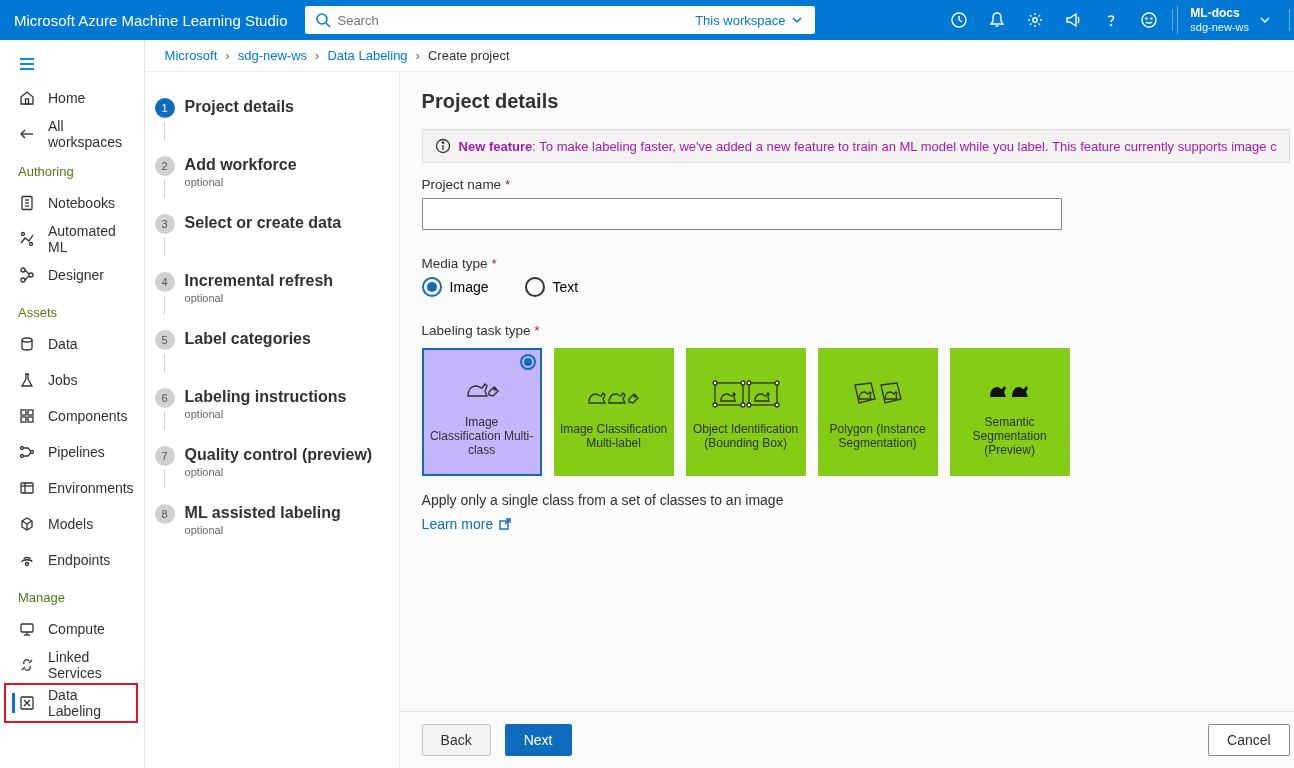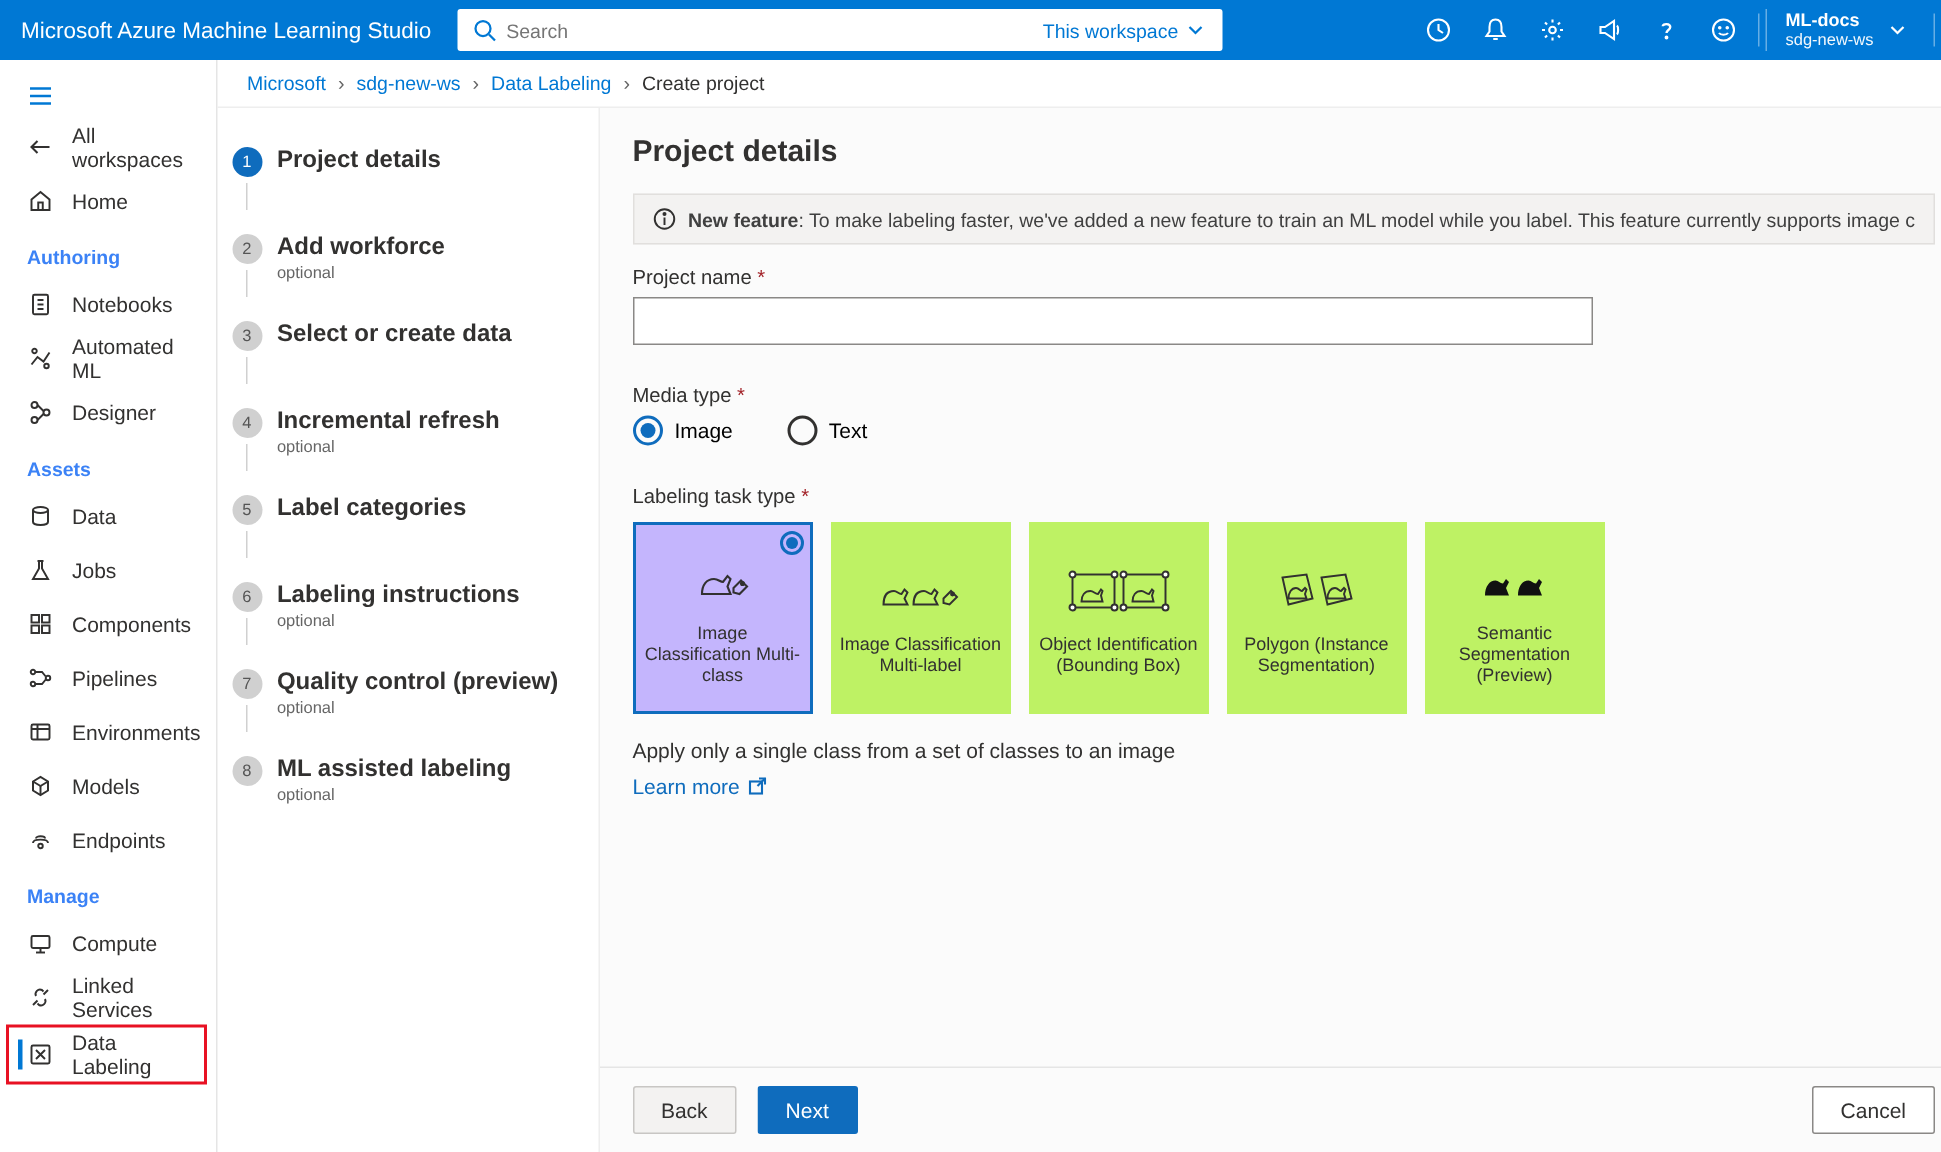--- a/index.html
+++ b/index.html
@@ -26,21 +26,21 @@
   .header-right-sep { width:1px; height:22px; background:rgba(255,255,255,.4); margin:0 4px;}
 
   
   .page { display:flex; height: calc(768px - 40px); }
 
   
   .sidebar { width:225px; border-right:1px solid #e5e5e5; padding:8px 0 4px 0; font-size:14px; color:#323130;}
   .side-row { height:36px; display:flex; align-items:center; gap:12px; padding:0 10px 0 18px; cursor:pointer;}
   .side-row.small { height:32px;}
   .side-icon { width:18px; display:flex; justify-content:center; color:#555;}
-  .side-section { font-weight:700; font-size:13px; padding:12px 0 6px 18px; color:#3b82f6;}
+  .side-section { font-weight:400; font-size:13px; padding:12px 0 6px 18px; color:#4d7c0f;}
   .side-row.active { position:relative;}
   .side-row.active::before { content:""; position:absolute; left:6px; top:8px; bottom:8px; width:3px; background:#0078d4;}
   .highlight-box { border:2px solid #e81123; margin:0 6px 0 4px;}
   .side-row.in-highlight { padding-left:12px;}
 
   
   .content-col { flex:1; display:flex; flex-direction:column;}
   .breadcrumb { height:32px; display:flex; align-items:center; gap:8px; padding:0 20px; font-size:13px; border-bottom:1px solid #eee;}
   .breadcrumb a { color:#0078d4; text-decoration:none; cursor:pointer;}
   .breadcrumb .sep { color:#666;}
@@ -58,32 +58,32 @@
   .wline { width:1px; flex:1; background:#d0d0d0; margin:4px 0; min-height:18px;}
   .wtitle { font-size:16px; color:#323130; line-height:1.1;font-weight:bold;}
   .wtitle.active { font-weight:600;}
   .wopt { font-size:11px; color:#666; margin-top:2px;}
 
   
   .form { flex:1; background:#fbfbfb; display:flex; flex-direction:column; position:relative;}
   .form-inner { padding:18px 22px; flex:1; overflow:auto;}
   .form h2 { font-size:20px; font-weight:600; margin-bottom:16px; color:#323130;}
   .infobox { display:flex; align-items:center; gap:8px; background:#f3f2f1; border:1px solid #e1dfdd;
-             padding:8px 12px; font-size:13px; color:#404040; margin-bottom:14px; white-space:nowrap; overflow:hidden;}
+             padding:8px 12px; font-size:13px; color:#a21caf; margin-bottom:14px; white-space:nowrap; overflow:hidden;}
   .infobox b { font-weight:600;}
   .lbl { font-size:13.5px; color:#323130; margin:10px 0 6px 0; display:block;}
   .req { color:#a4262c;}
   .text-in { width:640px; height:32px; border:1px solid #8a8886; background:#fff; padding:0 8px; font-size:13px;}
   .radio-row { display:flex; align-items:center; gap:36px; margin-top:6px;}
   .radio-item { display:flex; align-items:center; gap:8px; cursor:pointer; font-size:14px;}
   .radio-o { width:20px; height:20px; border:2px solid #323130; border-radius:50%; display:flex; align-items:center; justify-content:center;}
   .radio-o.sel { border-color:#0f6cbd;}
   .radio-o.sel .dot{ width:10px; height:10px; border-radius:50%; background:#0f6cbd;}
   .task-grid { display:flex; gap:12px; margin-top:10px;}
-  .task-card { width:120px; height:128px; background:#bef264; display:flex; flex-direction:column; align-items:center; justify-content:center;
+  .task-card { width:120px; height:128px; background:#84cc16; display:flex; flex-direction:column; align-items:center; justify-content:center;
                text-align:center; font-size:12px; color:#323130; position:relative; cursor:pointer; padding:6px;}
   .task-card.sel { border:2px solid #0f6cbd; background:#c4b5fd;}
   .task-card .tc-ic { height:40px; display:flex; align-items:center; justify-content:center; margin-bottom:8px;}
   .task-card .corner { position:absolute; top:4px; right:4px; width:16px; height:16px; border:2px solid #0f6cbd; border-radius:50%;
                        display:flex; align-items:center; justify-content:center;}
   .task-card.sel .corner .dot{ width:8px;height:8px;border-radius:50%;background:#0f6cbd;}
   .desc { font-size:14px; color:#323130; margin-top:16px;}
   .learn { color:#0f6cbd; font-size:14px; margin-top:8px; display:inline-flex; align-items:center; gap:4px; cursor:pointer;}
 
   .footer-bar { border-top:1px solid #e5e5e5; padding:12px 22px; display:flex; align-items:center; gap:14px; background:#fbfbfb;}
@@ -176,35 +176,35 @@
       <span class="side-icon">
           <svg class="sz18" viewBox="0 0 18 18" stroke="#0078d4" stroke-width="1.8">
             <line x1="2" y1="4" x2="16" y2="4"></line>
             <line x1="2" y1="9" x2="16" y2="9"></line>
             <line x1="2" y1="14" x2="16" y2="14"></line>
           </svg>
         </span>
     </div>
     <div class="side-row">
       <span class="side-icon">
+          <svg class="sz18" viewBox="0 0 18 18" fill="none" stroke="#323130" stroke-width="1.3">
+            <path d="M3 8 L9 3 L15 8 L15 15 L3 15 Z"></path>
+            <rect x="7.5" y="10" width="3" height="5"></rect>
+          </svg>
+        </span>
+      <span>Home</span>
+    </div>
+    <div class="side-row">
+      <span class="side-icon">
           <svg class="sz18" viewBox="0 0 18 18" fill="none" stroke="#323130" stroke-width="1.4">
             <line x1="15" y1="9" x2="3" y2="9"></line>
             <polyline points="7,5 3,9 7,13"></polyline>
           </svg>
         </span>
       <span>All workspaces</span>
-    </div>
-    <div class="side-row">
-      <span class="side-icon">
-          <svg class="sz18" viewBox="0 0 18 18" fill="none" stroke="#323130" stroke-width="1.3">
-            <path d="M3 8 L9 3 L15 8 L15 15 L3 15 Z"></path>
-            <rect x="7.5" y="10" width="3" height="5"></rect>
-          </svg>
-        </span>
-      <span>Home</span>
     </div>
 
     <div class="side-section">Authoring</div>
     <div class="side-row">
       <span class="side-icon">
           <svg class="sz18" viewBox="0 0 18 18" fill="none" stroke="#323130" stroke-width="1.3">
             <rect x="4" y="2.5" width="10" height="13" rx="1"></rect>
             <line x1="7" y1="6" x2="11" y2="6"></line>
             <line x1="7" y1="9" x2="11" y2="9"></line>
             <line x1="7" y1="12" x2="11" y2="12"></line>

